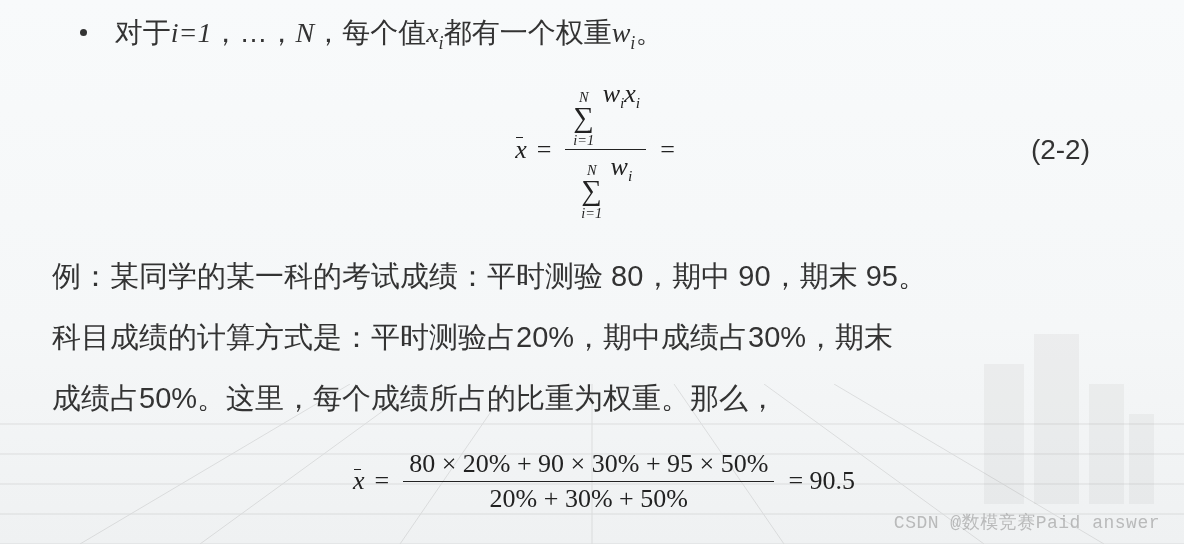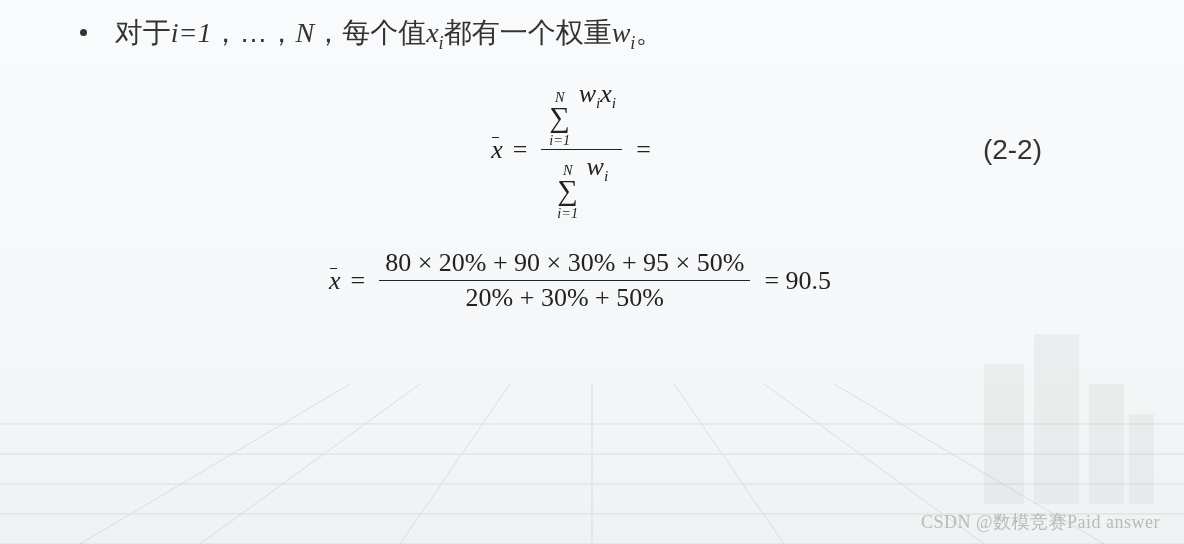--- a/index.html
+++ b/index.html
@@ -25,21 +25,21 @@
       position: absolute;
       right: 20px;
       bottom: 40px;
       width: 200px;
       height: 200px;
       opacity: 0.08;
       pointer-events: none;
     }
     .content {
       position: relative;
-      padding: 12px 64px 0 40px;
+      padding: 12px 16px 0 40px;
       z-index: 2;
     }
     .bullet-line {
       font-size: 28px;
       color: #333;
       margin-left: 40px;
       margin-bottom: 20px;
       line-height: 1.5;
     }
     .bullet-dot {
@@ -130,21 +130,21 @@
       display: flex;
       justify-content: center;
       margin-top: 18px;
     }
     .watermark {
       position: absolute;
       right: 24px;
       bottom: 10px;
       font-size: 18px;
       color: rgba(140,140,140,0.55);
-      font-family: Liberation Serif, serif;
+      font-family: Liberation Mono, monospace;
       letter-spacing: 0.5px;
       z-index: 3;
       text-align: center;
     }
     .upright { font-style: normal; }
   </style>
 </head>
 <body>
 
 <svg class="bg-grid" viewBox="0 0 1184 160" preserveAspectRatio="none">
@@ -203,20 +203,25 @@
         </span>
       </span>
       <span class="upright">=</span>
       <span class="frac">
         <span class="bar"></span>
       </span>
     </div>
     <div class="eqnum">(2-2)</div>
   </div>
 
+  <div class="example">
+    <div>例：某同学的某一科的考试成绩：平时测验 80，期中 90，期末 95。</div>
+    <div>科目成绩的计算方式是：平时测验占20%，期中成绩占30%，期末</div>
+    <div>成绩占50%。这里，每个成绩所占的比重为权重。那么，</div>
+  </div>
 
   <div class="formula2-row">
     <div class="formula">
       <span class="xbar">x</span>
       <span class="upright">=</span>
       <span class="frac">
         <span class="num upright">80 × 20% + 90 × 30% + 95 × 50%</span>
         <span class="bar"></span>
         <span class="den upright">20% + 30% + 50%</span>
       </span>

